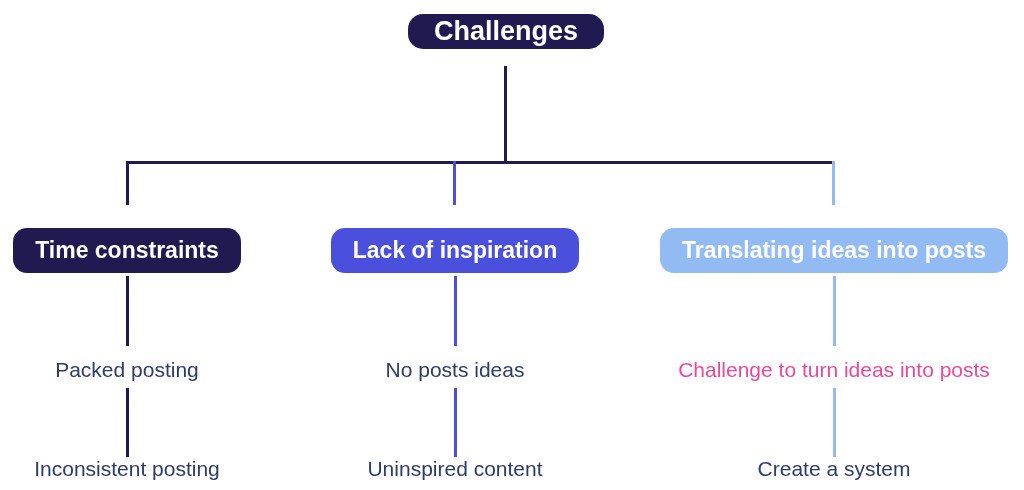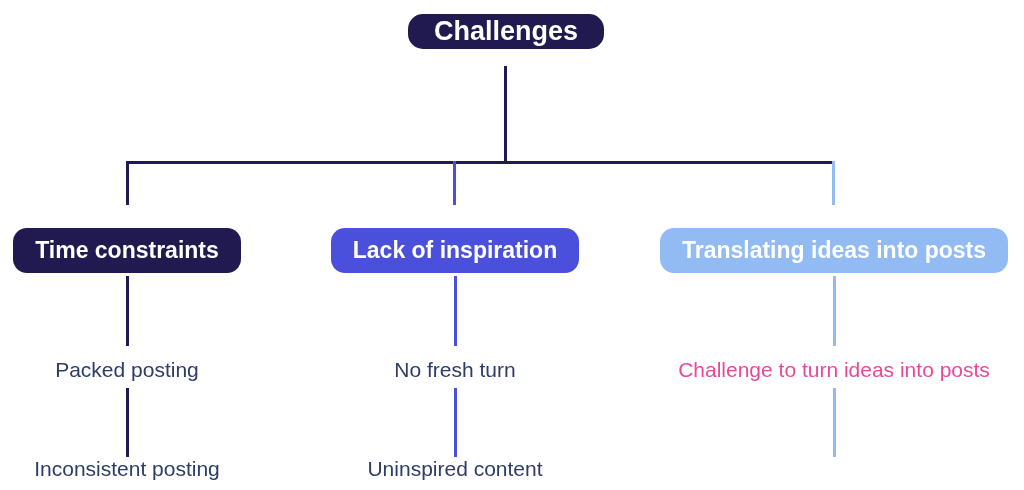--- a/index.html
+++ b/index.html
@@ -67,25 +67,26 @@
     <div class="pill branch-pill" style="background-color: rgb(32, 26, 80);">Time constraints</div>
     <div class="line v cline cline1" style="background-color: rgb(32, 26, 80);"></div>
     <div class="leaf leaf1" style="color: rgb(45, 60, 104);">Packed posting</div>
     <div class="line v cline cline2" style="background-color: rgb(32, 26, 80);"></div>
     <div class="leaf leaf2" style="color: rgb(45, 60, 104);">Inconsistent posting</div>
   </div>
 
   <div class="col col-1">
     <div class="pill branch-pill" style="background-color: rgb(75, 80, 220);">Lack of inspiration</div>
     <div class="line v cline cline1" style="background-color: rgb(75, 80, 220);"></div>
-    <div class="leaf leaf1" style="color: rgb(45, 60, 104);">No fresh turn</div>
+    <div class="leaf leaf1" style="color: rgb(45, 60, 104);">No posts ideas</div>
     <div class="line v cline cline2" style="background-color: rgb(75, 80, 220);"></div>
     <div class="leaf leaf2" style="color: rgb(45, 60, 104);">Uninspired content</div>
   </div>
 
   <div class="col col-2">
     <div class="pill branch-pill" style="background-color: rgb(146, 187, 244); text-align: right;">Translating ideas into posts</div>
     <div class="line v cline cline1" style="background-color: rgb(146, 187, 244);"></div>
     <div class="leaf leaf1" style="color: #ec4899;">Challenge to turn ideas into posts</div>
     <div class="line v cline cline2" style="background-color: rgb(146, 187, 244);"></div>
+    <div class="leaf leaf2" style="color: rgb(45, 60, 104);">Create a system</div>
   </div>
 
 </div>
 
 </body></html>

